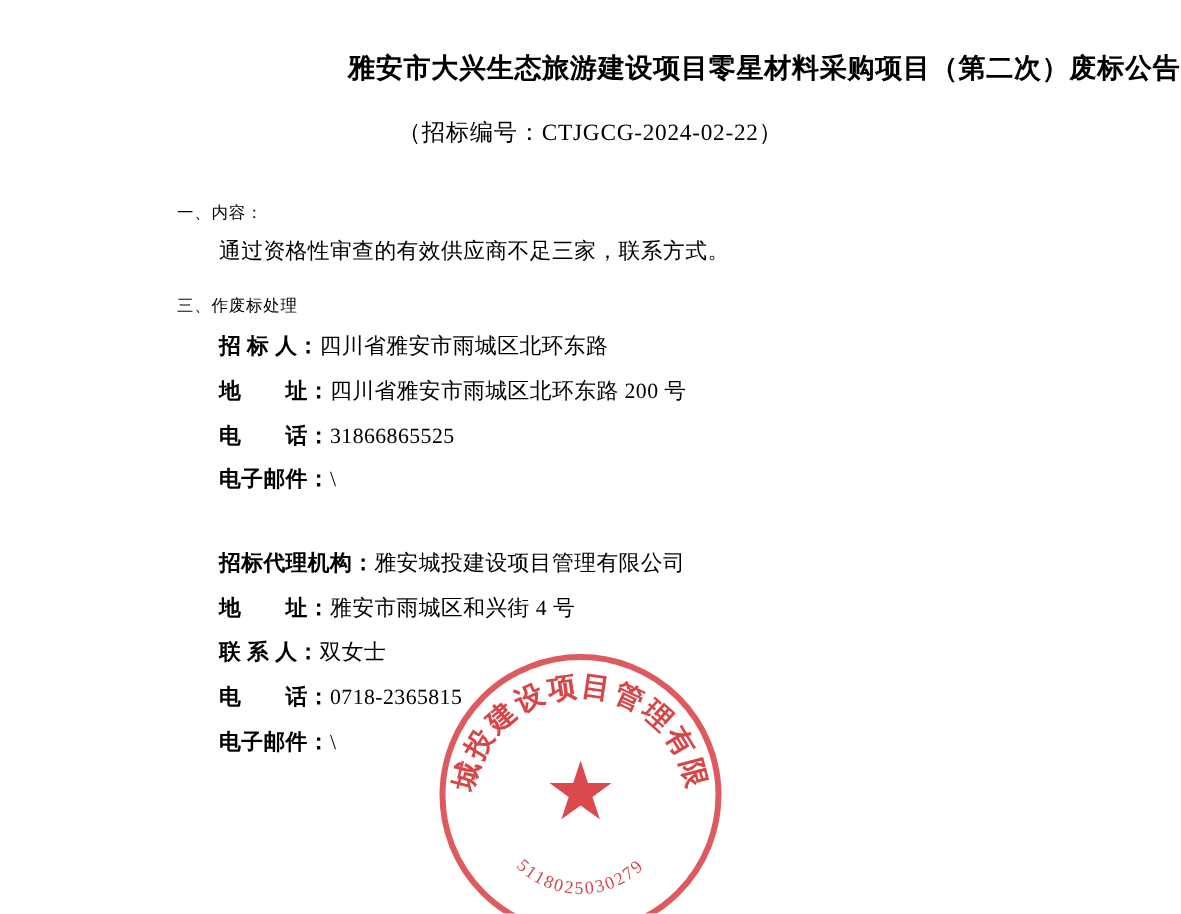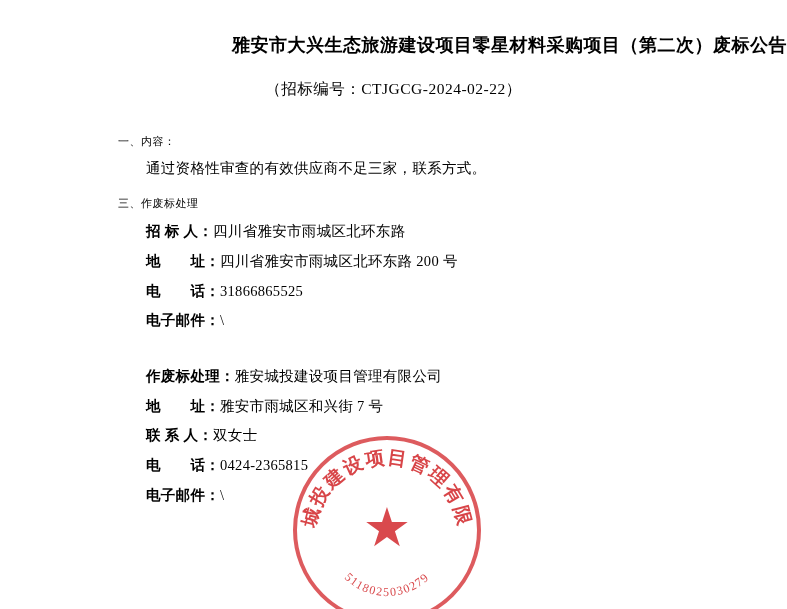--- a/index.html
+++ b/index.html
@@ -142,24 +142,24 @@
     <div class="contact-list">
       <div class="contact-row"><span class="lbl">招 标 人：</span><span>四川省雅安市雨城区北环东路</span></div>
       <div class="contact-row"><span class="lbl">地　　址：</span><span>四川省雅安市雨城区北环东路 200 号</span></div>
       <div class="contact-row"><span class="lbl">电　　话：</span><span>31866865525</span></div>
       <div class="contact-row"><span class="lbl">电子邮件：</span><span>\</span></div>
     </div>
 
     <div class="spacer-row"></div>
 
     <div class="contact-list">
-      <div class="contact-row"><span class="lbl">作废标处理：</span><span>雅安城投建设项目管理有限公司</span></div>
-      <div class="contact-row"><span class="lbl">地　　址：</span><span>雅安市雨城区和兴街 7 号</span></div>
+      <div class="contact-row"><span class="lbl">招标代理机构：</span><span>雅安城投建设项目管理有限公司</span></div>
+      <div class="contact-row"><span class="lbl">地　　址：</span><span>雅安市雨城区和兴街 4 号</span></div>
       <div class="contact-row"><span class="lbl">联 系 人：</span><span>双女士</span></div>
-      <div class="contact-row"><span class="lbl">电　　话：</span><span>0424-2365815</span></div>
+      <div class="contact-row"><span class="lbl">电　　话：</span><span>0718-2365815</span></div>
       <div class="contact-row"><span class="lbl">电子邮件：</span><span>\</span></div>
     </div>
 
   </div>
 
   <div class="seal">
     <div class="seal-ring"></div>
     <svg width="188" height="188" viewBox="0 0 188 188">
       <defs>
         <path id="sealArc" d="M 22,100 A 72,72 0 0 1 166,100"></path>

